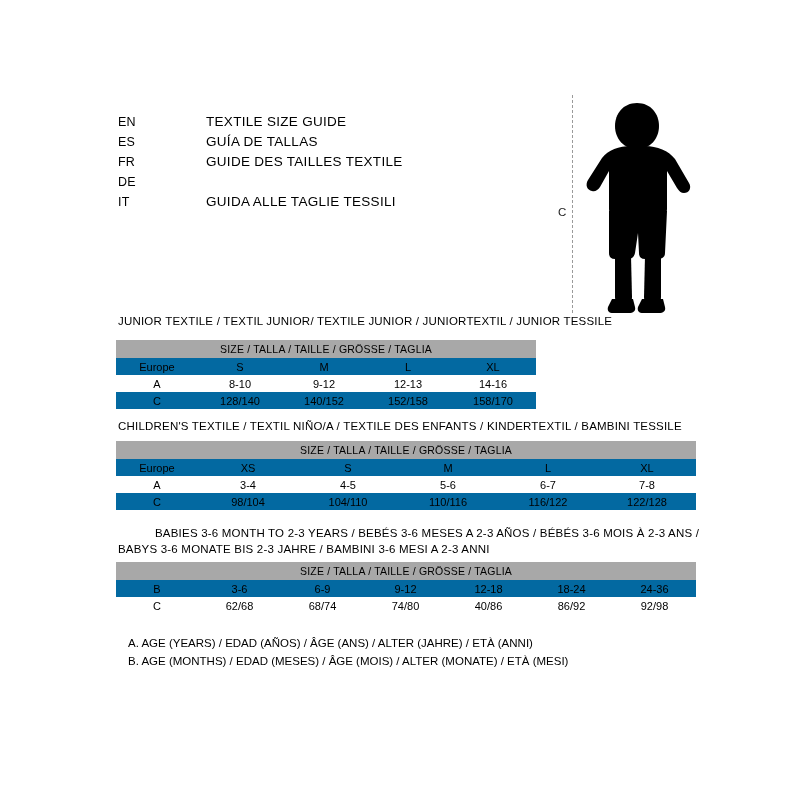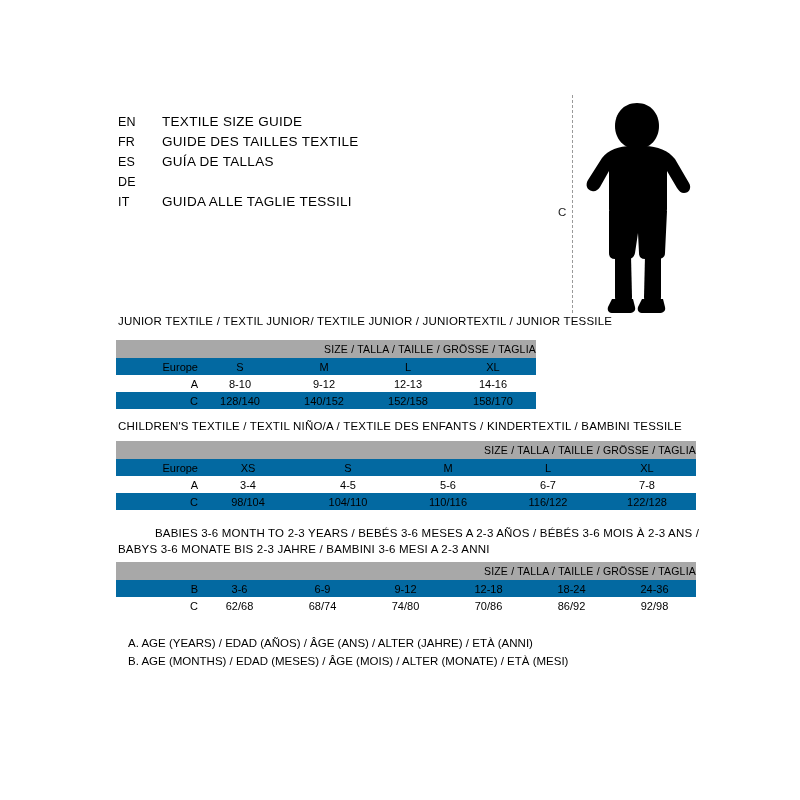--- a/index.html
+++ b/index.html
@@ -27,20 +27,21 @@
     position: absolute;
     left: 118px;
     top: 112px;
     width: 340px;
   }
   .lang-row {
     display: flex;
     align-items: baseline;
     height: 20px;
     line-height: 20px;
+    gap: 44px;
   }
   .lang-code {
     width: 44px;
     font-size: 12.5px;
     letter-spacing: 0.2px;
   }
   .lang-title {
     font-size: 13.5px;
     letter-spacing: 0.3px;
   }
@@ -102,21 +103,21 @@
     height: 18px;
   }
   tr.shade td {
     background: #0369a1;
   }
   tr.plain td {
     background: #ffffff;
   }
   td.lbl {
     padding-left: 6px;
-    text-align: right;
+    text-align: center;
     margin-top: 24px;
   }
   td.val {
     text-align: center;
   }
 
   
   .legend {
     position: absolute;
     left: 128px;
@@ -130,26 +131,26 @@
 <body>
 
 <div class="page">
 
   <div class="lang-block">
     <div class="lang-row">
       <span class="lang-code">EN</span>
       <span class="lang-title">TEXTILE SIZE GUIDE</span>
     </div>
     <div class="lang-row">
+      <span class="lang-code">ES</span>
+      <span class="lang-title">GUÍA DE TALLAS</span>
+    </div>
+    <div class="lang-row">
       <span class="lang-code">FR</span>
       <span class="lang-title">GUIDE DES TAILLES TEXTILE</span>
-    </div>
-    <div class="lang-row">
-      <span class="lang-code">ES</span>
-      <span class="lang-title">GUÍA DE TALLAS</span>
     </div>
     <div class="lang-row">
       <span class="lang-code">DE</span>
     </div>
     <div class="lang-row">
       <span class="lang-code">IT</span>
       <span class="lang-title">GUIDA ALLE TAGLIE TESSILI</span>
     </div>
   </div>
 
@@ -252,21 +253,21 @@
       <td class="val" style="width:83px;">9-12</td>
       <td class="val" style="width:83px;">12-18</td>
       <td class="val" style="width:83px;">18-24</td>
       <td class="val" style="width:83px;">24-36</td>
     </tr>
     <tr class="plain">
       <td class="lbl">C</td>
       <td class="val">62/68</td>
       <td class="val">68/74</td>
       <td class="val">74/80</td>
-      <td class="val">70/86</td>
+      <td class="val">40/86</td>
       <td class="val">86/92</td>
       <td class="val">92/98</td>
     </tr>
   </tbody>
     </table>
 
   <div class="legend">
     <div>A. AGE (YEARS) / EDAD (AÑOS) / ÂGE (ANS) / ALTER (JAHRE) / ETÀ (ANNI)</div>
     <div>B. AGE (MONTHS) / EDAD (MESES) / ÂGE (MOIS) / ALTER (MONATE) / ETÀ (MESI)</div>
   </div>

